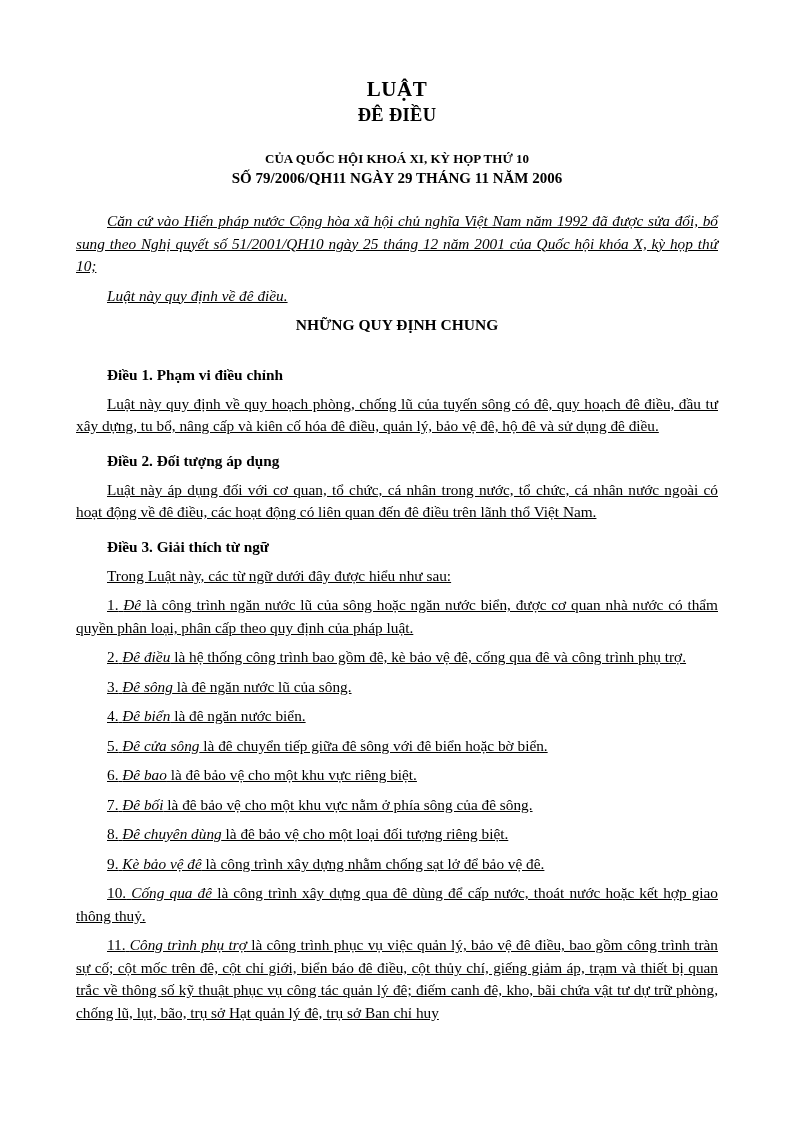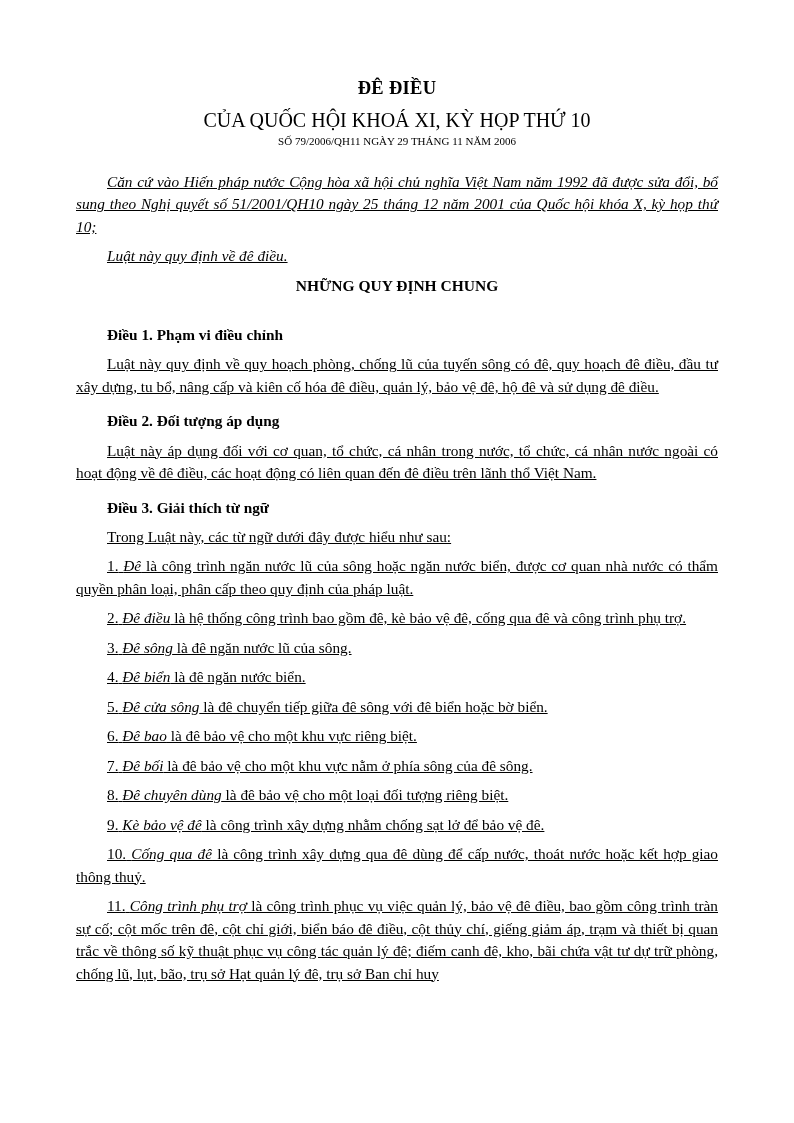--- a/index.html
+++ b/index.html
@@ -32,28 +32,28 @@
     line-height: 1.25;
   }
   .doc-title-sub {
     font-size: 18.5px;
     font-weight: bold;
     letter-spacing: 0.3px;
     line-height: 1.3;
     margin-top: 1px;
   }
   .doc-session {
-    font-size: 20px;
-    font-weight: normal;
-    margin-top: 7px;
+    font-size: 13px;
+    font-weight: bold;
+    margin-top: 23px;
     line-height: 1.35;
   }
   .doc-number {
-    font-size: 11px;
-    font-weight: normal;
+    font-size: 15px;
+    font-weight: bold;
     line-height: 1.35;
   }
   .body-block {
     margin-top: 22px;
   }
   p.para {
     font-size: 15.3px;
     line-height: 1.47;
     margin: 0 0 7px 0;
     text-align: justify;
@@ -87,20 +87,21 @@
   .it {
     font-style: italic;
   }
 </style>
 </head>
 <body>
 
 <div class="page">
 
   <div class="title-block">
+    <div class="doc-title-main">LUẬT</div>
     <div class="doc-title-sub">ĐÊ ĐIỀU</div>
     <div class="doc-session">CỦA QUỐC HỘI KHOÁ XI, KỲ HỌP THỨ 10</div>
     <div class="doc-number">SỐ 79/2006/QH11 NGÀY 29 THÁNG 11 NĂM 2006</div>
   </div>
 
   <div class="body-block">
 
     <p class="para italic">Căn cứ vào Hiến pháp nước Cộng hòa xã hội chủ nghĩa Việt Nam năm 1992 đã được sửa đổi, bổ sung theo Nghị quyết số 51/2001/QH10 ngày 25 tháng 12 năm 2001 của Quốc hội khóa X, kỳ họp thứ 10;</p>
     <p class="para italic">Luật này quy định về đê điều.</p>
 

